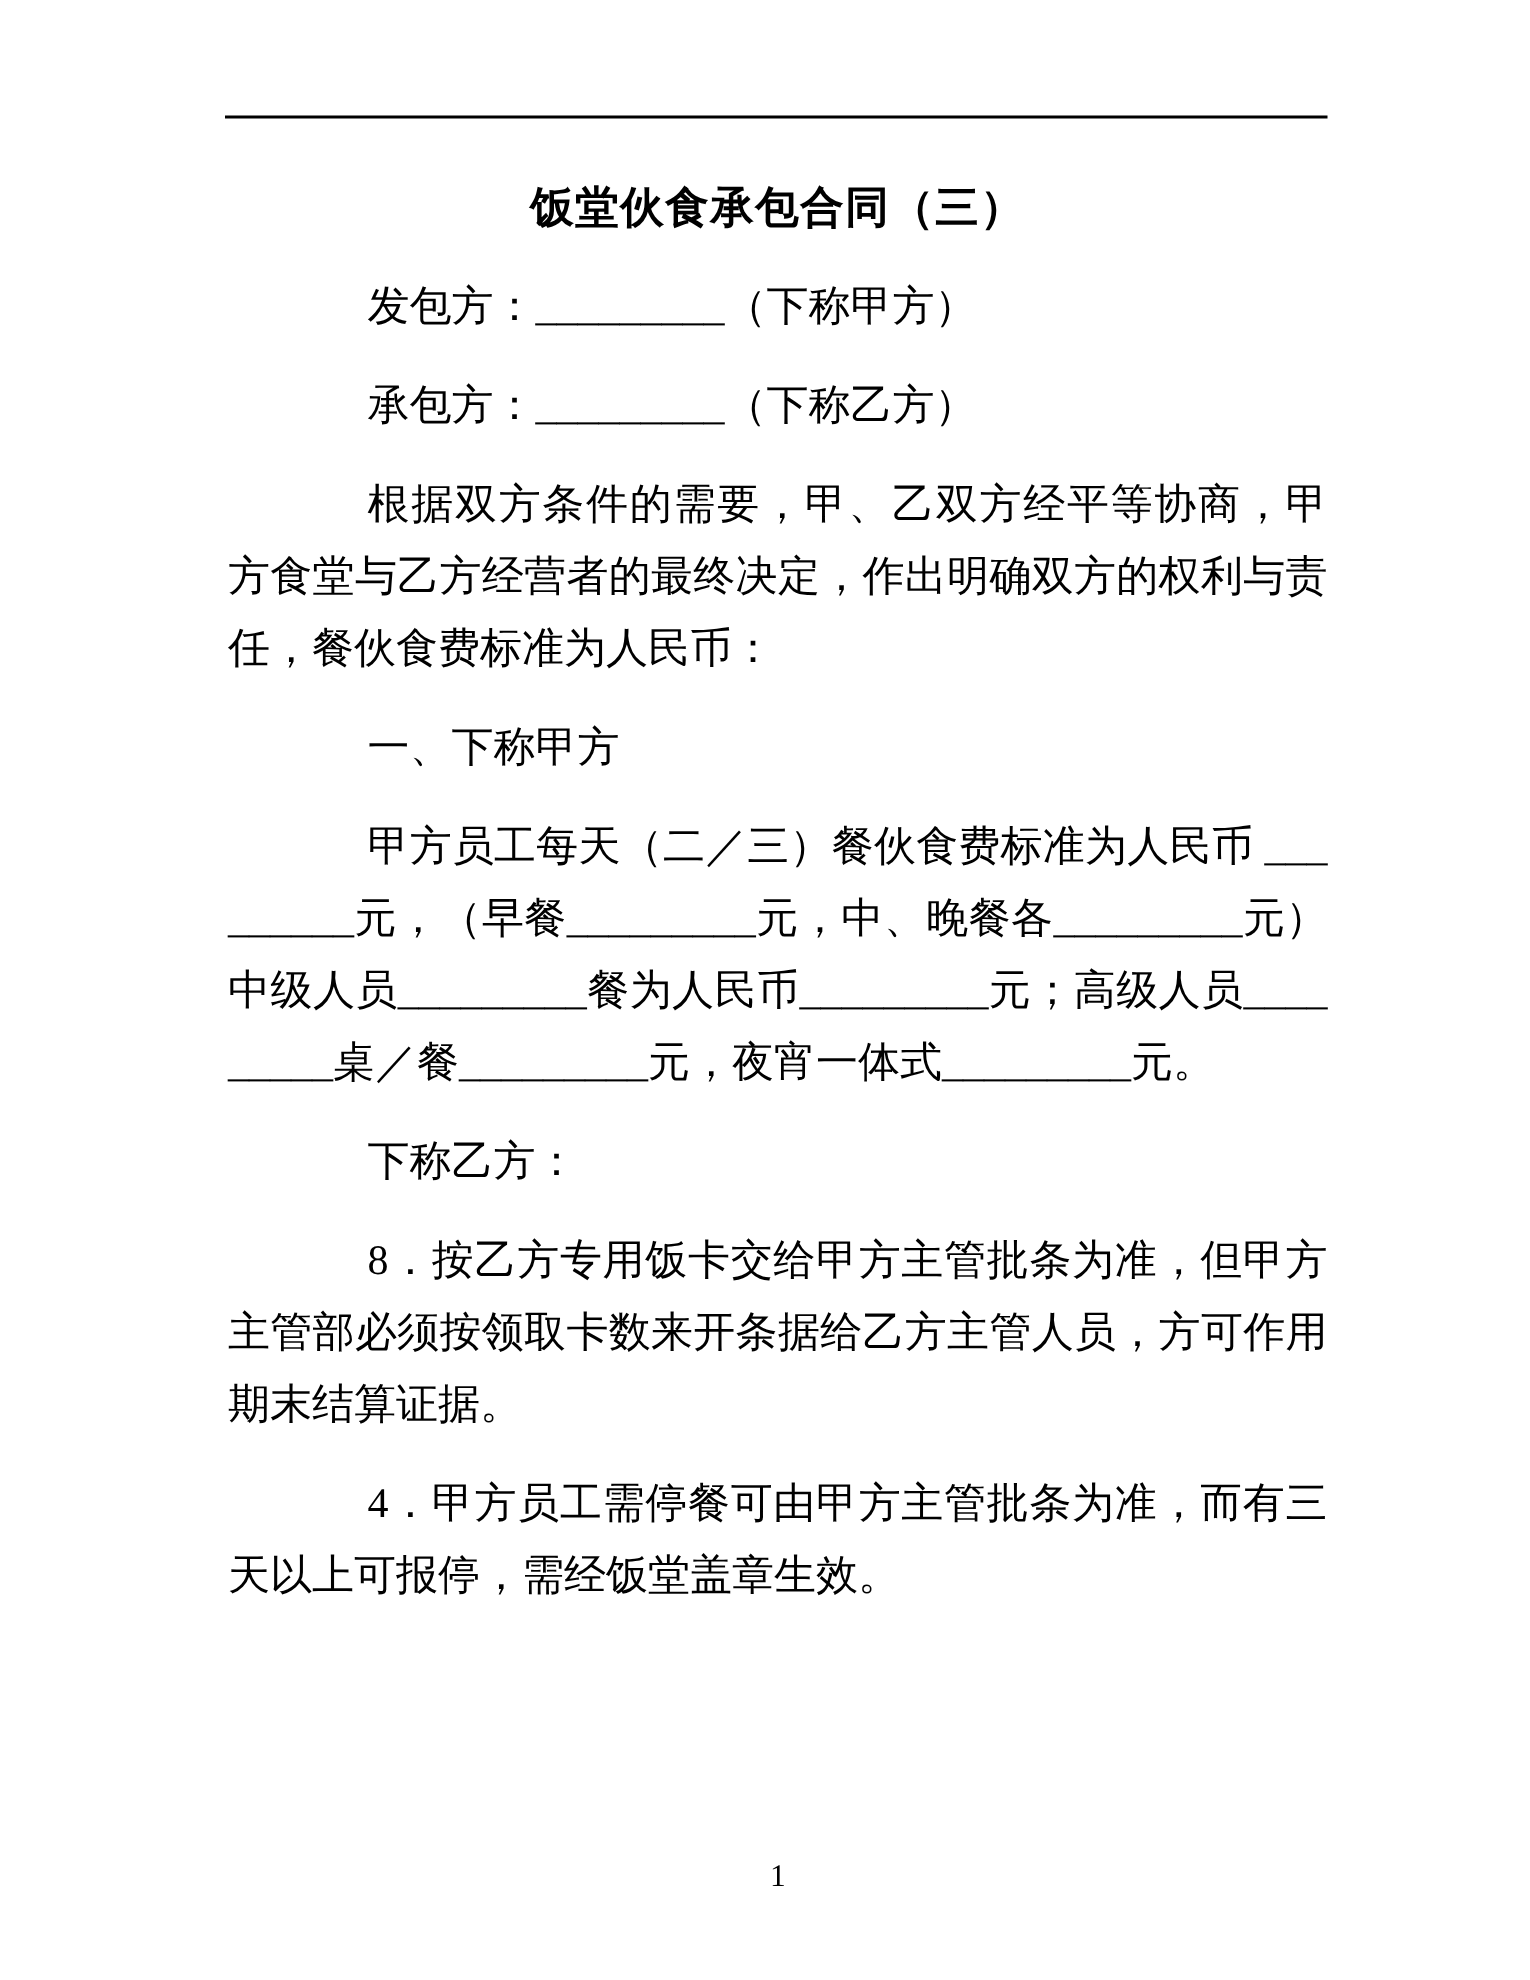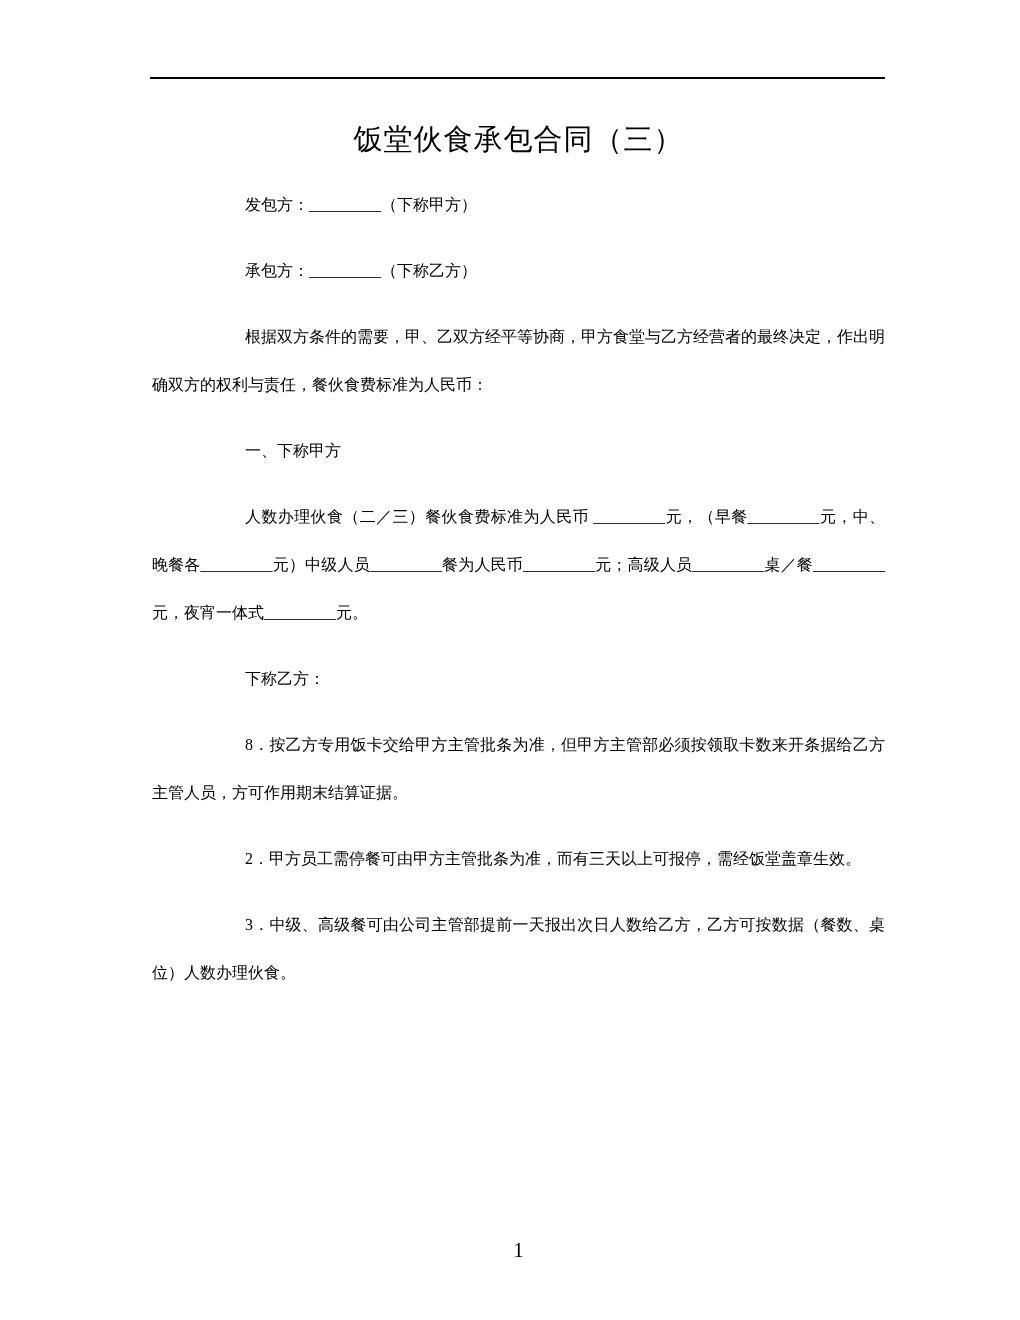--- a/index.html
+++ b/index.html
@@ -26,29 +26,29 @@
   }
   .content {
     position: absolute;
     left: 152px;
     top: 115px;
     width: 733px;
   }
   .doc-title {
     margin: 0 0 18px 0;
     font-size: 29px;
-    font-weight: normal;
+    font-weight: bold;
     line-height: 48px;
     text-align: center;
     text-indent: 0;
     letter-spacing: 1px;
   }
   .para {
     margin: 0 0 18px 0;
-    font-size: 16px;
+    font-size: 28px;
     line-height: 48px;
     text-align: justify;
     text-indent: 93px;
     word-break: break-all;
   }
   .para:last-child {
     margin-bottom: 0;
   }
   .page-footer {
     position: absolute;
@@ -72,28 +72,27 @@
     <h1 class="doc-title">饭堂伙食承包合同（三）</h1>
 
     <p class="para">发包方：_________（下称甲方）</p>
 
     <p class="para">承包方：_________（下称乙方）</p>
 
     <p class="para">根据双方条件的需要，甲、乙双方经平等协商，甲方食堂与乙方经营者的最终决定，作出明确双方的权利与责任，餐伙食费标准为人民币：</p>
 
     <p class="para">一、下称甲方</p>
 
-    <p class="para">人数办理伙食（二／三）餐伙食费标准为人民币 _________元，（早餐_________元，中、晚餐各_________元）中级人员_________餐为人民币_________元；高级人员_________桌／餐_________元，夜宵一体式_________元。</p>
+    <p class="para">甲方员工每天（二／三）餐伙食费标准为人民币 _________元，（早餐_________元，中、晚餐各_________元）中级人员_________餐为人民币_________元；高级人员_________桌／餐_________元，夜宵一体式_________元。</p>
 
 
     <p class="para">下称乙方：</p>
 
     <p class="para">8．按乙方专用饭卡交给甲方主管批条为准，但甲方主管部必须按领取卡数来开条据给乙方主管人员，方可作用期末结算证据。</p>
 
-    <p class="para">2．甲方员工需停餐可由甲方主管批条为准，而有三天以上可报停，需经饭堂盖章生效。</p>
+    <p class="para">4．甲方员工需停餐可由甲方主管批条为准，而有三天以上可报停，需经饭堂盖章生效。</p>
 
-    <p class="para">3．中级、高级餐可由公司主管部提前一天报出次日人数给乙方，乙方可按数据（餐数、桌位）人数办理伙食。</p>
 
   </div>
 
   <div class="page-footer">1</div>
 
 </div>
 
 </body></html>

